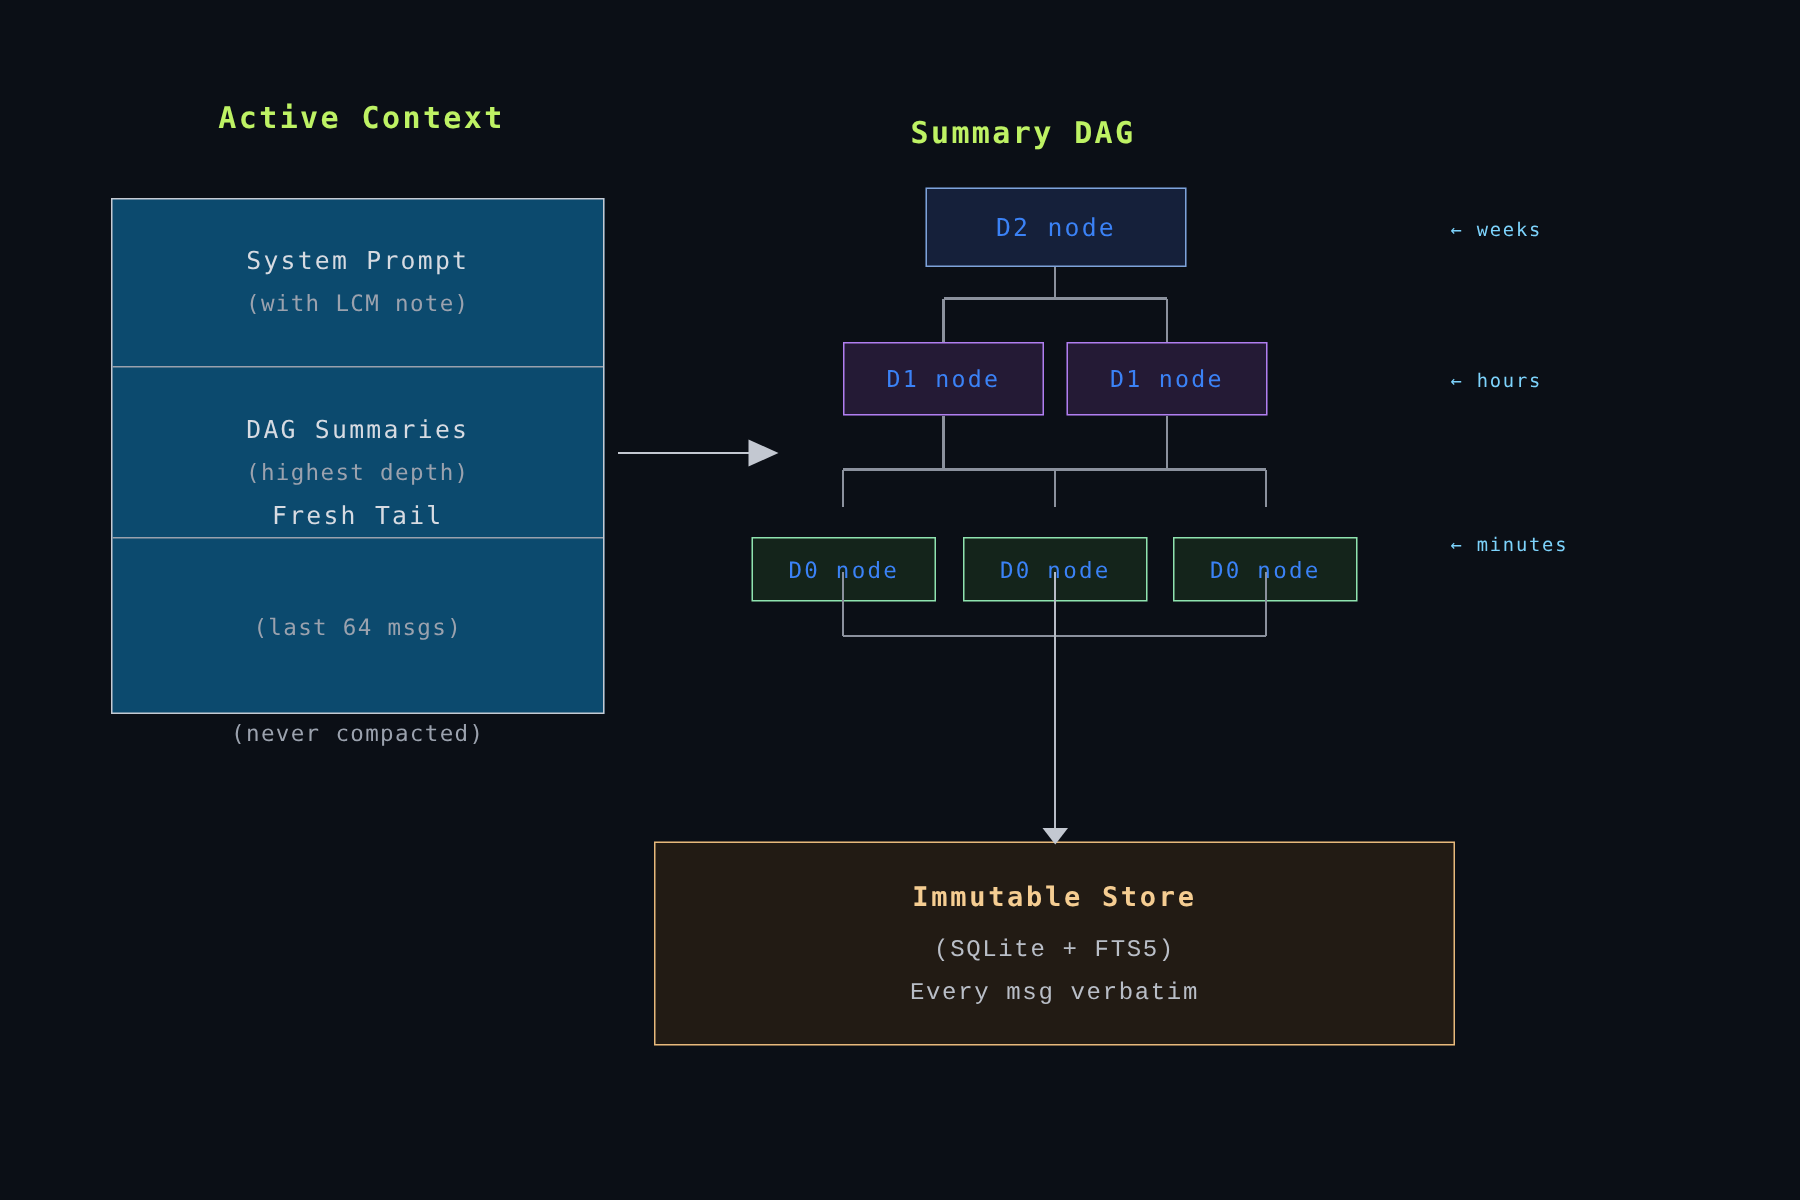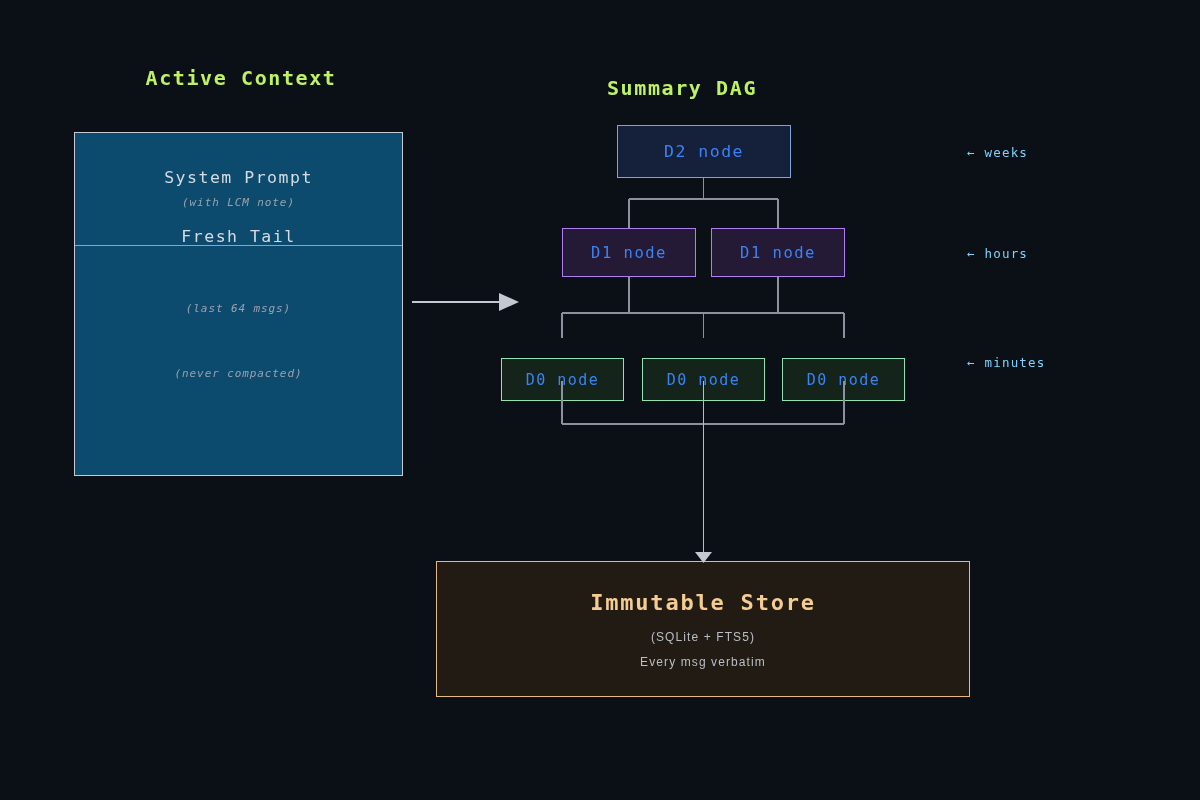--- a/index.html
+++ b/index.html
@@ -59,26 +59,25 @@
 
   .cell-title {
     font-family: "DejaVu Sans Mono", "Liberation Mono", monospace;
     font-size: 16.5px;
     letter-spacing: 1.5px;
     color: #d7dbe2;
     line-height: 1.35;
   }
   .cell-sub {
     font-family: "DejaVu Sans Mono", "Liberation Mono", monospace;
-    font-size: 11px;
+    font-size: 15px;
     letter-spacing: 0.9px;
     color: #9ba2ae;
     line-height: 1.55;
     margin-top: 5px;
-    font-style: italic;
   }
   .cell-sub.tight { margin-top: 4px; }
   .cell-sub.second { margin-top: 0px; }
 
   
   .node {
     position: absolute;
     box-sizing: border-box;
     display: flex;
     align-items: center;
@@ -116,27 +115,27 @@
     border: 1.8px solid #e7b97c;
     background: #221b14;
     display: flex;
     flex-direction: column;
     align-items: center;
     justify-content: center;
   }
   .store-title {
     font-family: "DejaVu Sans Mono", "Liberation Mono", monospace;
     font-weight: bold;
-    font-size: 22px;
+    font-size: 18px;
     letter-spacing: 1.8px;
     color: #f5cd92;
   }
   .store-sub {
-    font-family: Liberation Sans, sans-serif;
-    font-size: 12px;
+    font-family: Liberation Mono, monospace;
+    font-size: 16px;
     letter-spacing: 1.1px;
     color: #b9bec7;
     margin-top: 15px;
   }
   .store-sub.second { margin-top: 11px; }
 
   
   .scale {
     position: absolute;
     font-family: "DejaVu Sans Mono", "Liberation Mono", monospace;
@@ -165,20 +164,24 @@
 
   <div class="col-title" style="left:682px; top:66px;margin-top:10px;">Summary DAG</div>
 
   <div class="panel">
 
     <div class="panel-cell cell-a">
       <div class="cell-title">System Prompt</div>
       <div class="cell-sub">(with LCM note)</div>
     </div>
 
+    <div class="panel-cell cell-b">
+      <div class="cell-title">DAG Summaries</div>
+      <div class="cell-sub">(highest depth)</div>
+    </div>
 
     <div class="panel-cell cell-c">
       <div class="cell-title">Fresh Tail</div>
       <div class="cell-sub tight">(last 64 msgs)</div>
       <div class="cell-sub second">(never compacted)</div>
     </div>
 
   </div>
 
   <div class="node node-d2" style="left:617px; top:125px; width:174px; height:53px;">

